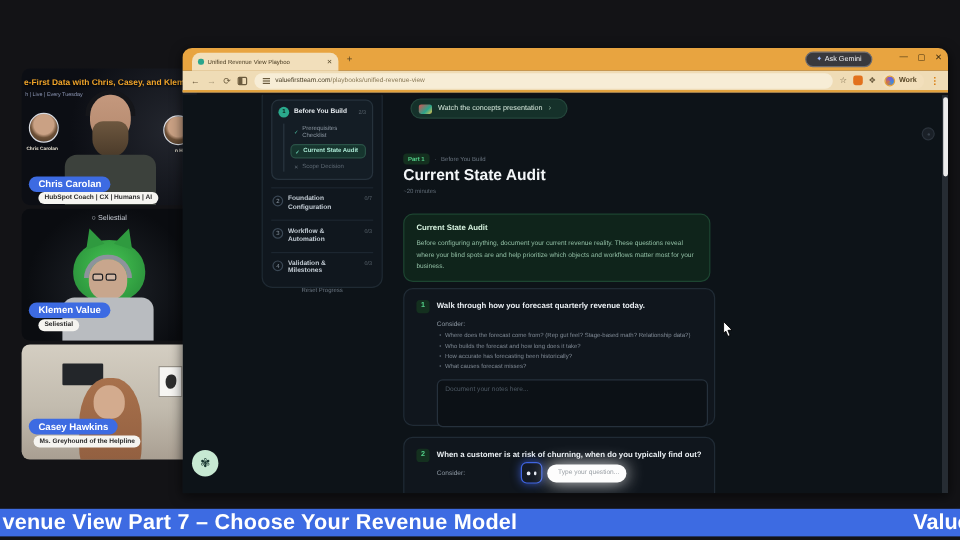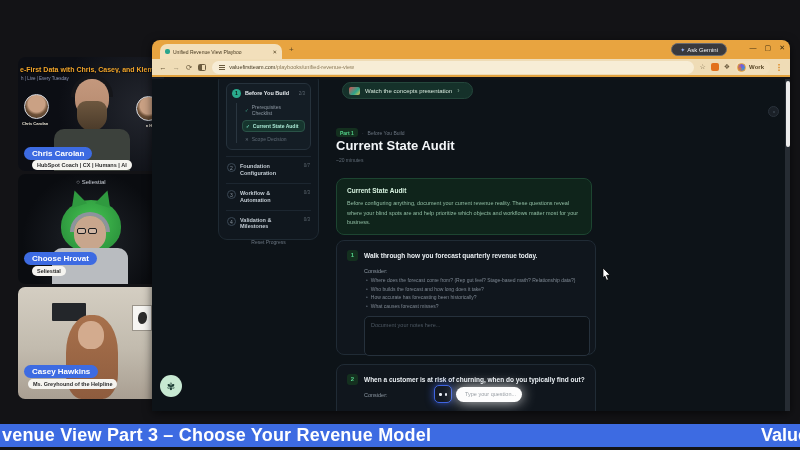--- a/index.html
+++ b/index.html
@@ -4,21 +4,21 @@
 <style>
   * { margin:0; padding:0; box-sizing:border-box; }
   html,body { width:800px; height:450px; background:#101012; overflow:hidden;
               font-family:"Liberation Sans", sans-serif; }
   #stage { position:absolute; inset:0; width:800px; height:450px; background:#131316; }
 
   
   .vtile { position:absolute; left:18px; width:146px; border-radius:7px; overflow:hidden; background:#0b0d12; }
   #tile1 { top:57px; height:114px; background:radial-gradient(circle at 85% 45%, #23262e 0%, #0c0e14 60%); }
   #tile2 { top:174px; height:110px; background:radial-gradient(circle at 50% 60%, #20242a 0%, #0a0c10 70%); }
-  #tile3 { top:287px; height:112px; background:linear-gradient(180deg,#d4cec2 0%,#c2bbae 55%,#a99f92 100%); }
+  #tile3 { top:287px; height:96px; background:linear-gradient(180deg,#d4cec2 0%,#c2bbae 55%,#a99f92 100%); }
   .v-title { position:absolute; top:9px; left:2px; right:1px; font-size:7px; font-weight:bold; color:#f0a42a; text-shadow:0 1px 2px #000; white-space:nowrap; overflow:hidden; }
   .v-sub { position:absolute; top:19px; left:3px; font-size:4.5px; color:#8d97b5; }
   .avatar { position:absolute; width:25px; height:25px; border-radius:50%; border:1px solid #d8dbe2;
             background:radial-gradient(circle at 50% 38%, #caa184 0%, #caa184 45%, #6e5138 60%, #433322 100%); }
   .avatar-name { position:absolute; font-size:4px; color:#e8e2d2; font-weight:bold; white-space:nowrap; }
   .head { position:absolute; border-radius:48% 48% 44% 44%; background:linear-gradient(180deg,#c4987d 0%,#b58a6f 100%); }
   .beard { position:absolute; border-radius:30% 30% 50% 50%; background:linear-gradient(180deg,#6d573f,#4a3a29); }
   .hband { position:absolute; border:4px solid #15161a; border-bottom:none; border-radius:22px 22px 0 0; }
   .shoulders { position:absolute; border-radius:10px 10px 0 0; }
   .name-pill { position:absolute; left:6px; height:13px; line-height:13px; padding:0 8px; border-radius:8px;
@@ -158,21 +158,21 @@
       <div class="alien-ear" style="left:8px; transform:rotate(-18deg);"></div>
       <div class="alien-ear" style="right:8px; transform:rotate(18deg);"></div>
     </div>
     <div class="hband" style="left:52px; top:38px; width:40px; height:20px; border-color:#8d939c;"></div>
     <div class="head" style="left:56px; top:42px; width:32px; height:34px; background:#c8a68d;"></div>
     <div class="glasses" style="left:59px; top:54px;">
         <span></span>
         <span></span>
       </div>
     <div class="shoulders" style="left:34px; top:74px; width:76px; height:36px; background:#b9bcc0;"></div>
-    <div class="name-pill" style="bottom:19px;">Choose Hrovat</div>
+    <div class="name-pill" style="bottom:19px;">Klemen Value</div>
     <div class="tag-pill" style="bottom:8px;">Seliestial</div>
   </div>
 
   <div id="tile3" class="vtile">
     <div class="tv" style="left:34px; top:16px; width:34px; height:18px;"></div>
     <div class="frame" style="right:12px; top:18px; width:20px; height:26px;">
         <i></i>
       </div>
     <div class="hair" style="left:48px; top:28px; width:52px; height:84px;"></div>
     <div class="head" style="left:60px; top:34px; width:26px; height:28px; background:#d3ab8e;"></div>
@@ -332,21 +332,21 @@
       <div class="ask-pill">Type your question...</div>
 
       <div class="scrollbar">
           <div class="thumb"></div>
         </div>
       <div class="mini-fab"></div>
     </div>
   </div>
 
   <div id="banner">
-    <span class="banner-left">venue View Part 3 – Choose Your Revenue Model</span>
+    <span class="banner-left">venue View Part 7 – Choose Your Revenue Model</span>
     <span class="banner-right">Value</span>
   </div>
 
   <svg id="cursor" viewBox="0 0 9 13">
     <path d="M1,0 L8,7 L4.6,7.3 L6.4,11.5 L4.6,12.3 L2.9,8 L1,9.6 Z" fill="#fff" stroke="#000" stroke-width="0.7"></path>
   </svg>
 
 </div>
 
 </body></html>

